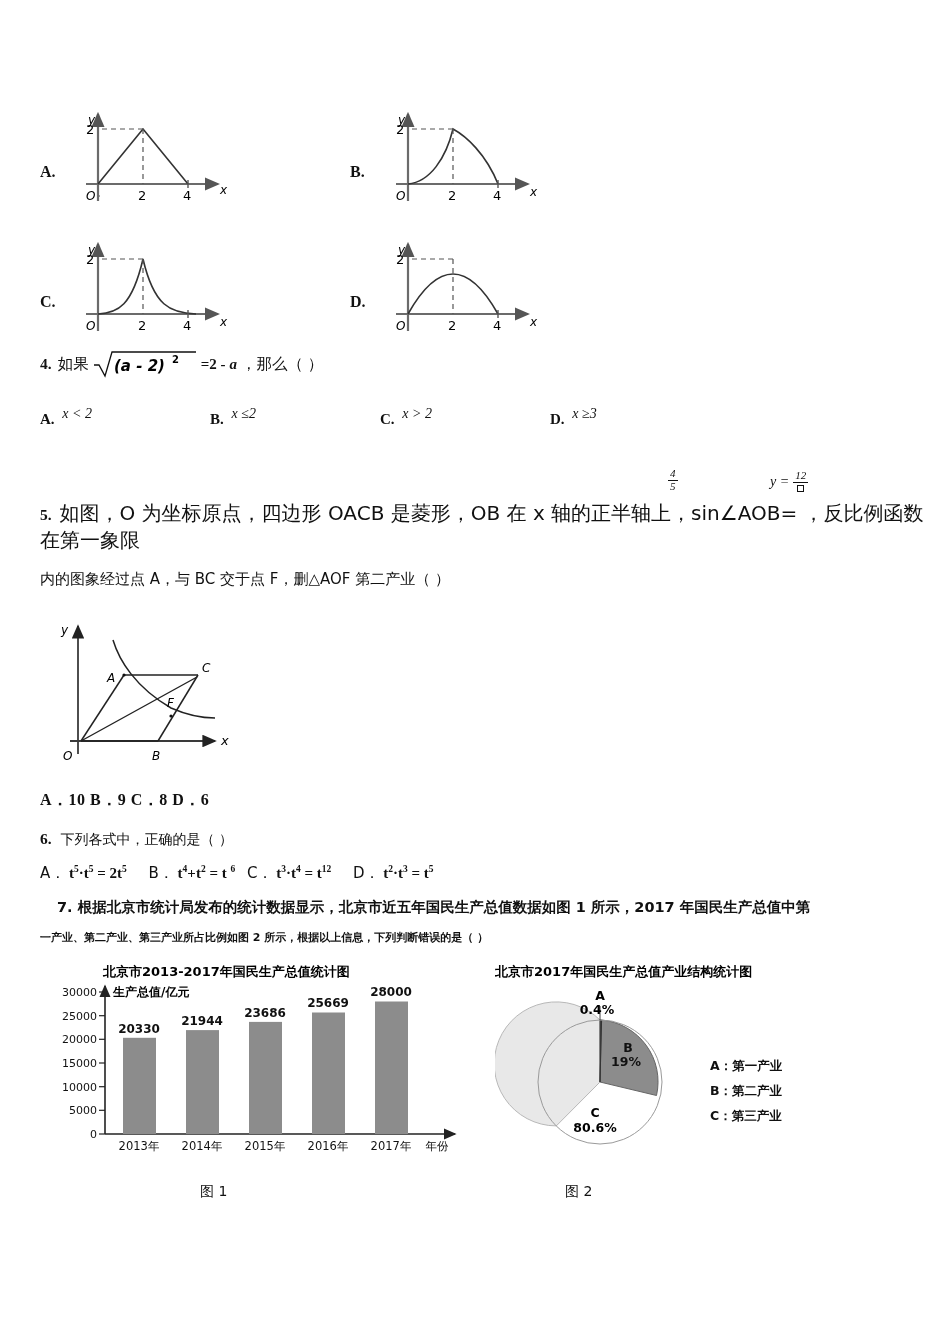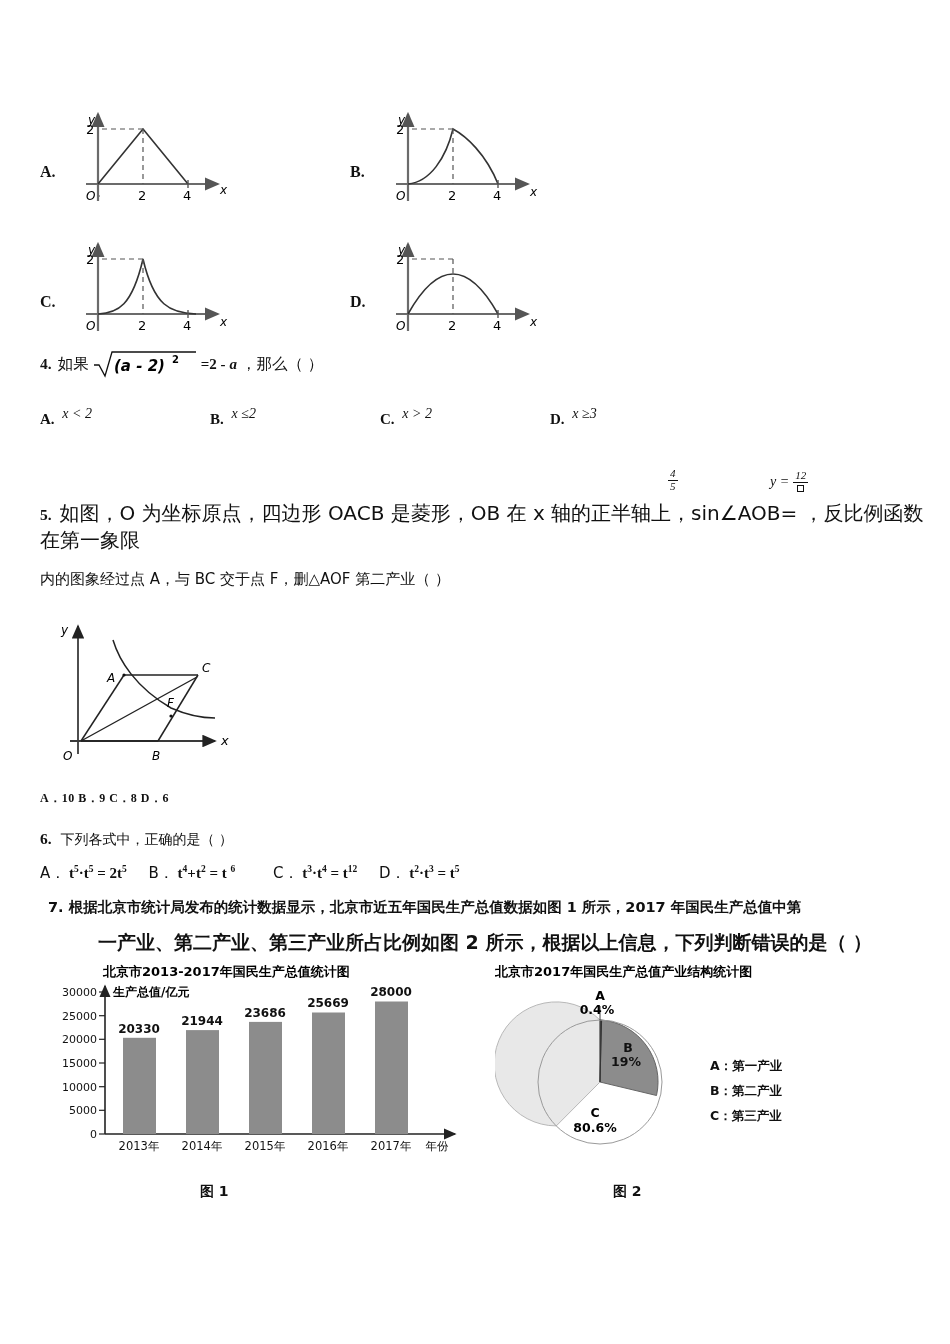--- a/index.html
+++ b/index.html
@@ -42,38 +42,38 @@
   .frac { display: inline-block; text-align: center; font-style: italic; font-size: 11px; line-height: 1.05; }
   .frac .num { display: block; border-bottom: 1px solid #111; padding: 0 2px; }
   .frac .den { display: block; padding: 0 2px; }
   .inv-fn { position: absolute; left: 110px; top: 4px; font-style: italic; font-size: 14px; display: flex; align-items: center; }
   .inv-fn .frac { margin-left: 4px; font-size: 11px; }
   .box-glyph { display: inline-block; width: 7px; height: 7px; border: 1px solid #111; }
 
   .q5-l1 { position: absolute; left: 40px; top: 500px; width: 900px; font-size: 15.5px; font-weight: bold; }
   .q5-l2 { position: absolute; left: 40px; top: 570px; width: 900px; font-size: 15.5px; font-weight: bold; }
   .q5-fig { position: absolute; left: 45px; top: 612px; width: 250px; height: 165px; }
-  .q5-opts { position: absolute; left: 40px; top: 790px; font-size: 12px; font-weight: bold; letter-spacing: .5px; }
+  .q5-opts { position: absolute; left: 40px; top: 790px; font-size: 16px; font-weight: bold; letter-spacing: .5px; }
 
   
   .q6-line { position: absolute; left: 40px; top: 830px; font-size: 15.5px; font-weight: bold; }
   .q6-opts { position: absolute; left: 40px; top: 864px; font-size: 15px; font-weight: bold; }
   .q6-opts sup { font-size: 9.5px; }
 
   
-  .q7-l1 { position: absolute; left: 48px; top: 898px; width: 890px; font-size: 14.5px; font-weight: bold; }
-  .q7-l2 { position: absolute; left: 40px; top: 930px; width: 890px; font-size: 19px; font-weight: bold; text-align: center; }
+  .q7-l1 { position: absolute; left: 57px; top: 898px; width: 890px; font-size: 14.5px; font-weight: bold; }
+  .q7-l2 { position: absolute; left: 40px; top: 930px; width: 890px; font-size: 11px; font-weight: bold; }
 
   
   .chart-area { position: absolute; left: 45px; top: 962px; width: 870px; height: 230px; }
   .bar-chart-wrap { position: absolute; left: 10px; top: 0; width: 420px; height: 200px; }
   .pie-chart-wrap { position: absolute; left: 450px; top: 0; width: 420px; height: 200px; }
-  .fig-cap { position: absolute; font-size: 14px; font-weight: bold; font-family: "DejaVu Sans", sans-serif; }
+  .fig-cap { position: absolute; font-size: 14px; font-weight: normal; font-family: "DejaVu Sans", sans-serif; }
   .cap1 { left: 200px; top: 1183px; }
-  .cap2 { left: 565px; top: 1183px; margin-left: 48px; }
+  .cap2 { left: 565px; top: 1183px; }
 
   svg text { font-family: "DejaVu Sans", "Liberation Sans", sans-serif; }
 </style>
 </head>
 <body>
 
 <div class="page">
 
   <div class="graph-grid">
 
@@ -261,21 +261,21 @@
   </div>
   <div class="q6-opts">
     <span>
       <span class="cn">A．</span>
       <span id="q6a">t<sup>5</sup>·t<sup>5</sup> = 2t<sup>5</sup></span>
     </span>
     <span style="margin-left:18px">
       <span class="cn">B．</span>
       <span id="q6b">t<sup>4</sup>+t<sup>2</sup> = t <sup>6</sup></span>
     </span>
-    <span style="margin-left:34px">
+    <span style="margin-left:8px">
       <span class="cn">C．</span>
       <span id="q6c">t<sup>3</sup>·t<sup>4</sup> = t<sup>12</sup></span>
     </span>
     <span style="margin-left:18px">
       <span class="cn">D．</span>
       <span id="q6d">t<sup>2</sup>·t<sup>3</sup> = t<sup>5</sup></span>
     </span>
   </div>
 
   <div class="q7-l1 cn">7. 根据北京市统计局发布的统计数据显示，北京市近五年国民生产总值数据如图 1 所示，2017 年国民生产总值中第</div>

